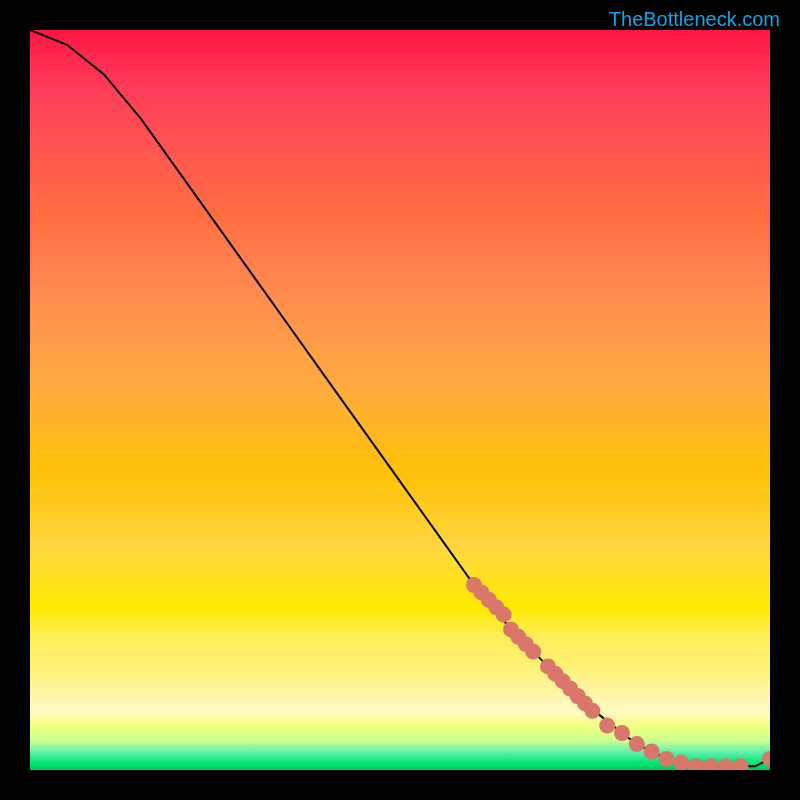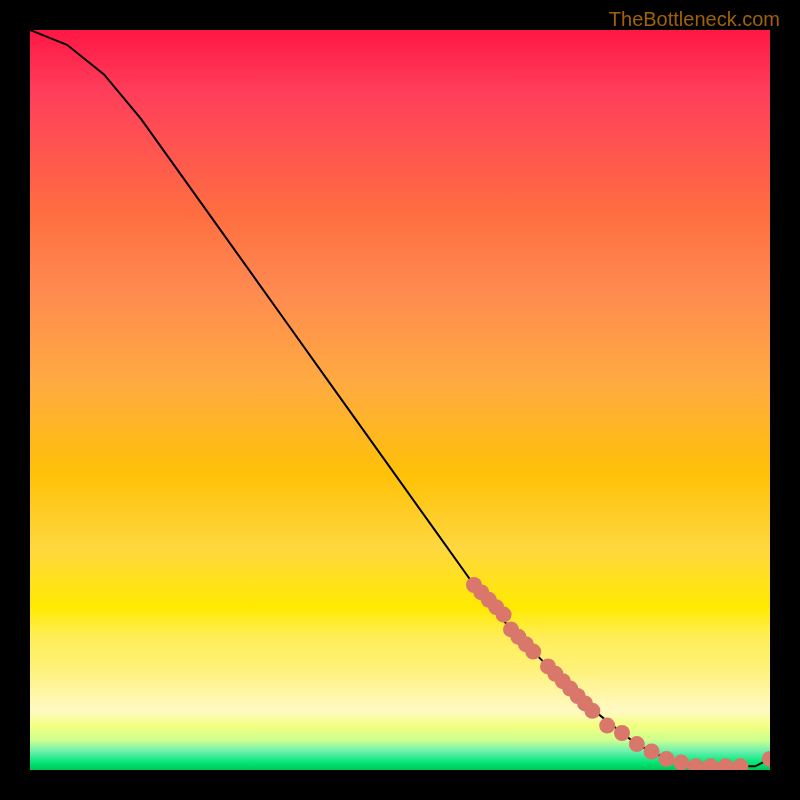--- a/index.html
+++ b/index.html
@@ -14,21 +14,21 @@
   .container {
     position: relative;
     width: 800px;
     height: 800px;
     background: #000;
   }
   .watermark {
     position: absolute;
     top: 8px;
     right: 20px;
-    color: #a16207;
+    color: #0ea5e9;
     font-size: 20px;
     font-weight: normal;
     z-index: 10;
   }
   .plot-area {
     position: absolute;
     left: 30px;
     top: 30px;
     width: 740px;
     height: 740px;

